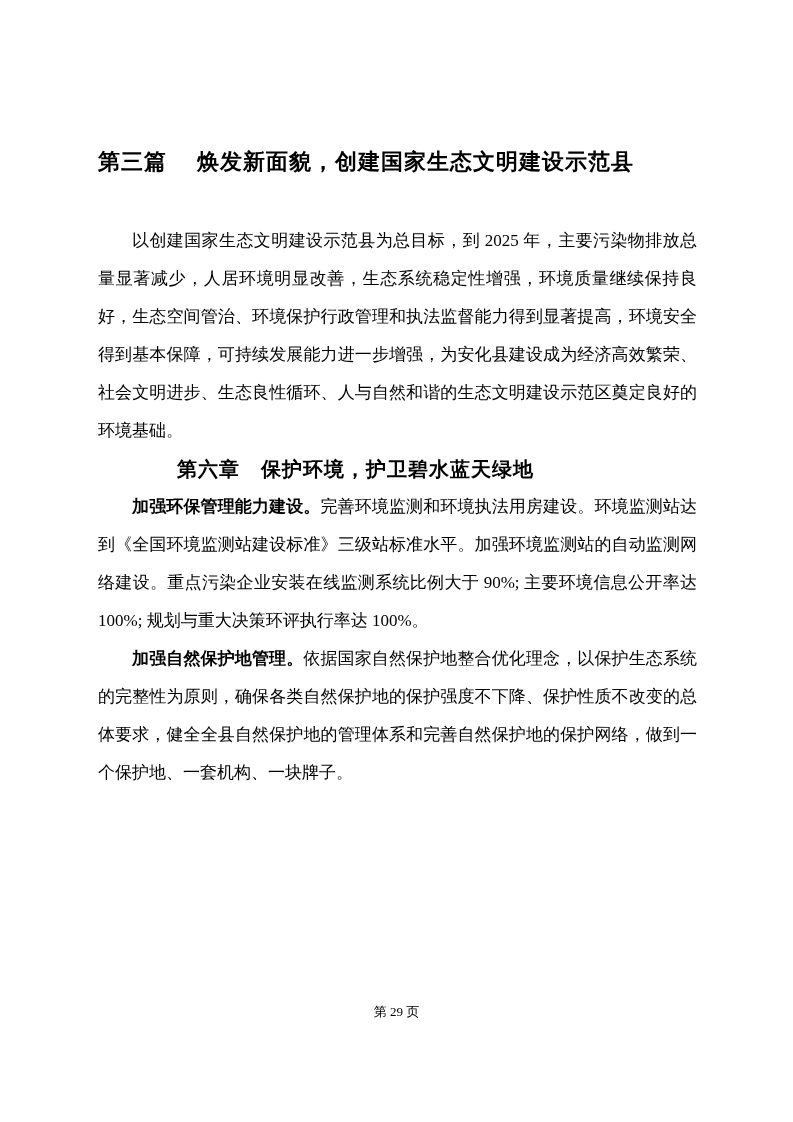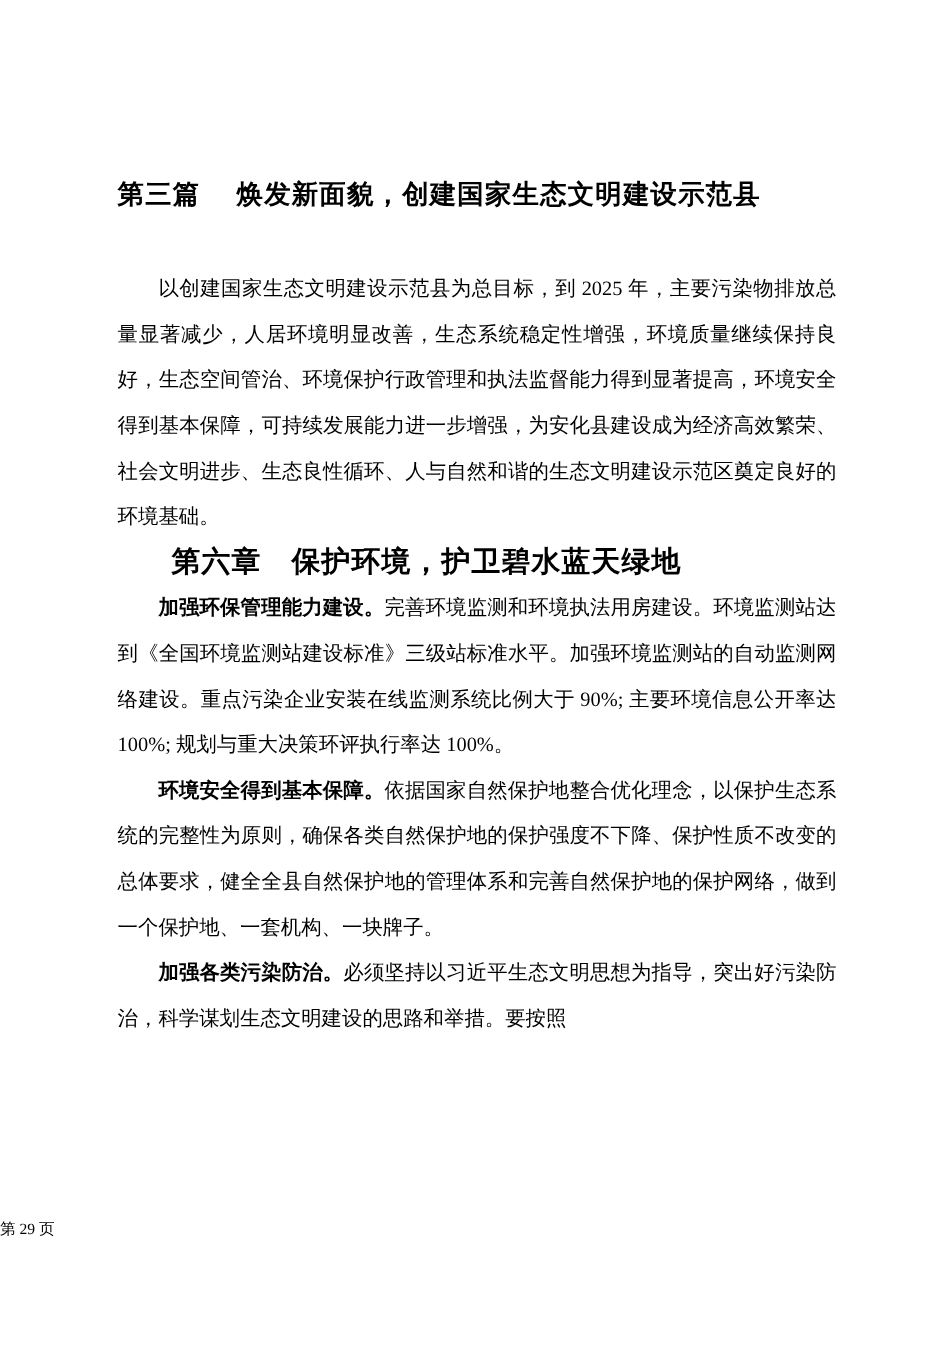--- a/index.html
+++ b/index.html
@@ -34,59 +34,58 @@
     white-space: nowrap;
   }
   .body-para {
     font-size: 17px;
     line-height: 38px;
     text-align: justify;
     text-indent: 2em;
     margin: 0;
   }
   .chapter-heading {
-    font-size: 24px;
+    font-size: 20px;
     font-weight: 700;
     line-height: 38px;
     text-align: center;
     padding-right: 84px;
     margin: 0;
     letter-spacing: 1px;
   }
   .lead {
     font-family: Liberation Serif, serif;
     font-weight: 700;
   }
   .page-footer {
     position: absolute;
     left: 0;
     right: 0;
-    bottom: 30px;
-    text-align: left;
+    bottom: 42px;
+    text-align: center;
     font-size: 13px;
     line-height: 16px;
     margin-top: 20px;
   }
 </style>
 </head>
 <body>
 
 <div class="page">
   <div class="content">
 
     <h1 class="doc-title">第三篇　 焕发新面貌，创建国家生态文明建设示范县</h1>
 
     <p class="body-para">以创建国家生态文明建设示范县为总目标，到 2025 年，主要污染物排放总量显著减少，人居环境明显改善，生态系统稳定性增强，环境质量继续保持良好，生态空间管治、环境保护行政管理和执法监督能力得到显著提高，环境安全得到基本保障，可持续发展能力进一步增强，为安化县建设成为经济高效繁荣、社会文明进步、生态良性循环、人与自然和谐的生态文明建设示范区奠定良好的环境基础。</p>
 
     <h2 class="chapter-heading">第六章　保护环境，护卫碧水蓝天绿地</h2>
 
     <p class="body-para"><span class="lead">加强环保管理能力建设。</span><span>完善环境监测和环境执法用房建设。环境监测站达到《全国环境监测站建设标准》三级站标准水平。加强环境监测站的自动监测网络建设。重点污染企业安装在线监测系统比例大于 90%; 主要环境信息公开率达 100%; 规划与重大决策环评执行率达 100%。</span></p>
 
-    <p class="body-para"><span class="lead">环境安全得到基本保障。</span><span>依据国家自然保护地整合优化理念，以保护生态系统的完整性为原则，确保各类自然保护地的保护强度不下降、保护性质不改变的总体要求，健全全县自然保护地的管理体系和完善自然保护地的保护网络，做到一个保护地、一套机构、一块牌子。</span></p>
+    <p class="body-para"><span class="lead">加强自然保护地管理。</span><span>依据国家自然保护地整合优化理念，以保护生态系统的完整性为原则，确保各类自然保护地的保护强度不下降、保护性质不改变的总体要求，健全全县自然保护地的管理体系和完善自然保护地的保护网络，做到一个保护地、一套机构、一块牌子。</span></p>
 
-    <p class="body-para"><span class="lead">加强各类污染防治。</span><span>必须坚持以习近平生态文明思想为指导，突出好污染防治，科学谋划生态文明建设的思路和举措。要按照</span></p>
 
   </div>
 
   <div class="page-footer">
     <span>第 29 页</span>
   </div>
 </div>
 
 </body></html>

